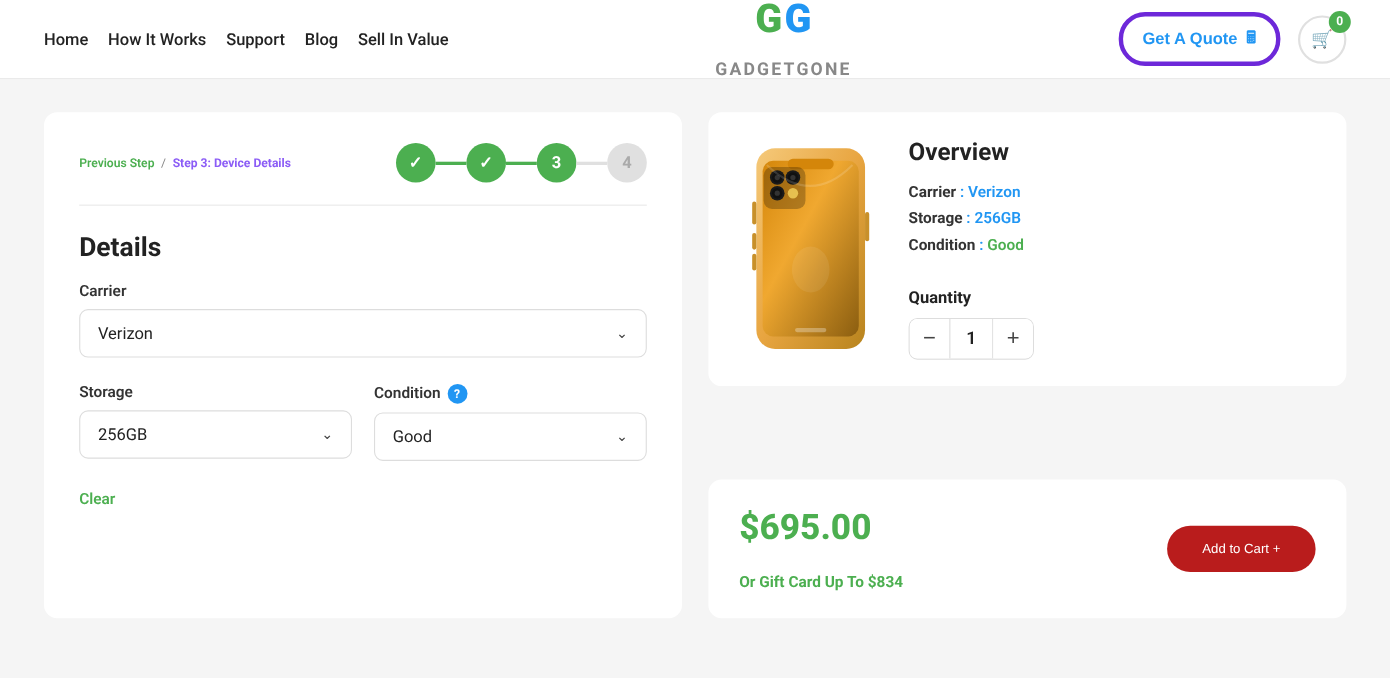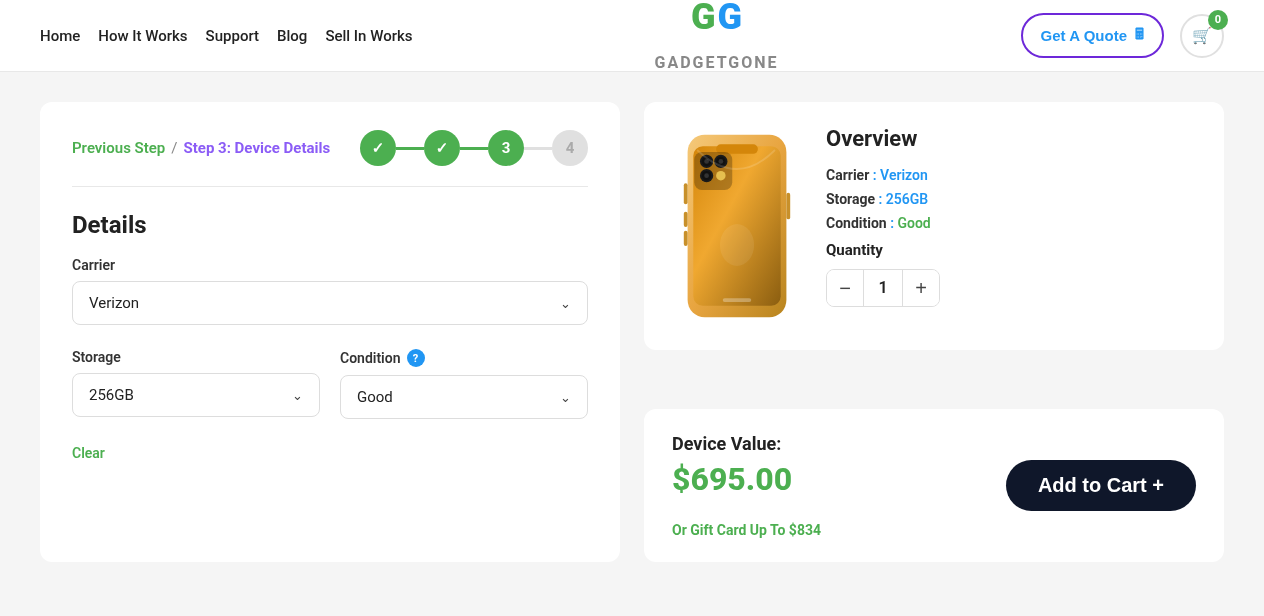--- a/index.html
+++ b/index.html
@@ -18,21 +18,21 @@
     .header-nav { display: flex; align-items: center; gap: 18px; }
     .header-nav a { text-decoration: none; color: #222; font-size: 15px; font-weight: 500; }
     .logo { display: flex; flex-direction: column; align-items: center; }
     .logo-text { font-size: 16px; color: #888; letter-spacing: 2px; font-weight: 700; margin-top: 18px; }
     .logo-icon { display: flex; gap: 2px; align-items: center; }
     .logo-g { font-size: 36px; font-weight: 900; line-height: 1; }
     .logo-g1 { color: #4caf50; }
     .logo-g2 { color: #2196f3; }
     .header-right { display: flex; align-items: center; gap: 16px; }
     .quote-btn {
-      border: 2px solid #6d28d9;
+      border: 4px solid #6d28d9;
       background: #fff;
       color: #2196f3;
       padding: 8px 18px;
       border-radius: 24px;
       font-size: 15px;
       font-weight: 600;
       cursor: pointer;
       display: flex;
       align-items: center;
       gap: 8px;
@@ -92,21 +92,21 @@
     .breadcrumb-row {
       display: flex;
       align-items: center;
       justify-content: space-between;
       margin-bottom: 20px;
     }
     .breadcrumb {
       display: flex;
       align-items: center;
       gap: 6px;
-      font-size: 15px;
+      font-size: 11px;
     }
     .breadcrumb-prev { color: #4caf50; font-weight: 600; cursor: pointer; }
     .breadcrumb-sep { color: #888; }
     .breadcrumb-current { font-weight: 700; color: #8b5cf6; }
 
     .steps { display: flex; align-items: center; gap: 0; }
     .step-circle {
       width: 36px;
       height: 36px;
       border-radius: 50%;
@@ -178,21 +178,21 @@
       display: flex;
       align-items: center;
       justify-content: center;
     }
     .phone-svg { width: 120px; height: 190px; }
     .overview-info { flex: 1; }
     .overview-title { font-size: 22px; font-weight: 700; margin-bottom: 16px; }
     .overview-row { font-size: 14px; margin-bottom: 8px; color: #333; }
     .overview-row span { color: #2196f3; font-weight: 600; }
     .overview-row .green { color: #4caf50; }
-    .quantity-label { font-size: 15px; font-weight: 700; margin-top: 10px; margin-bottom: 10px; }
+    .quantity-label { font-size: 15px; font-weight: 700; margin-top: 30px; margin-bottom: 10px; }
     .quantity-ctrl {
       display: flex;
       align-items: center;
       gap: 0;
       border: 1px solid #ddd;
       border-radius: 8px;
       width: fit-content;
       overflow: hidden;
     }
     .qty-btn {
@@ -226,41 +226,41 @@
       display: flex;
       align-items: center;
       justify-content: space-between;
     }
     .value-info {}
     .value-label { font-size: 18px; font-weight: 700; margin-bottom: 6px; }
     .value-price { font-size: 32px; font-weight: 800; color: #4caf50; }
     .value-gift { font-size: 14px; color: #555; margin-top: 24px; }
     .value-gift span { color: #4caf50; font-weight: 700; }
     .add-cart-btn {
-      background: #0f172a;
+      background: #b91c1c;
       color: #fff;
       border: none;
       border-radius: 28px;
       padding: 14px 32px;
-      font-size: 20px;
-      font-weight: 700;
+      font-size: 12px;
+      font-weight: 400;
       cursor: pointer;
       white-space: nowrap;
     }
   </style>
 </head>
 <body>
 
 <header class="header">
   <nav class="header-nav">
     <a>Home</a>
     <a>How It Works</a>
     <a>Support</a>
     <a>Blog</a>
-    <a>Sell In Works</a>
+    <a>Sell In Value</a>
   </nav>
 
   <div class="logo">
     <div class="logo-icon">
       <span class="logo-g logo-g1">G</span>
       <span class="logo-g logo-g2">G</span>
     </div>
     <span class="logo-text">GADGETGONE</span>
   </div>
 
@@ -409,21 +409,20 @@
         <div class="quantity-ctrl">
           <button class="qty-btn">−</button>
           <span class="qty-val">1</span>
           <button class="qty-btn">+</button>
         </div>
       </div>
     </div>
 
     <div class="value-card">
       <div class="value-info">
-        <p class="value-label">Device Value:</p>
         <p class="value-price">$695.00</p>
         <p class="value-gift">
           <span>Or Gift Card Up To</span>
           <span>$834</span>
         </p>
       </div>
       <button class="add-cart-btn">Add to Cart +</button>
     </div>
 
   </div>

